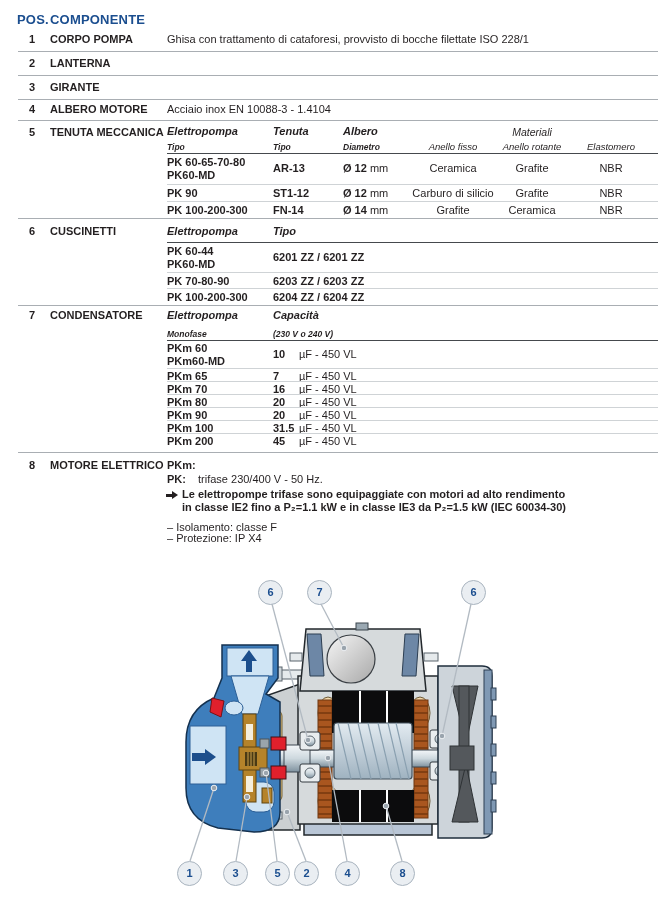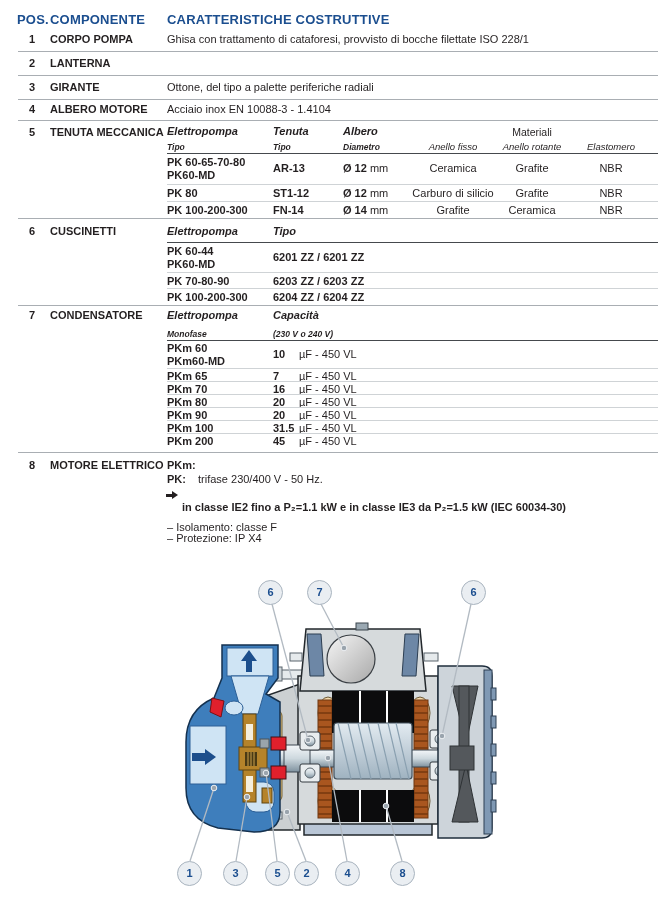--- a/index.html
+++ b/index.html
@@ -5,21 +5,21 @@
   html,body{margin:0;padding:0;background:#ffffff;}
   .page{position:relative;width:670px;height:900px;background:#fff;overflow:hidden;
         font-family:"Liberation Sans","DejaVu Sans",sans-serif;color:#231f20;}
   .abs{position:absolute;white-space:nowrap;line-height:13px;font-size:11px;}
   .hd{font-size:13px;font-weight:bold;color:#1b4e8f;letter-spacing:.2px;}
   .num{font-weight:bold;width:19px;text-align:right;left:16px;}
   .cname{font-weight:bold;left:50px;}
   .c1{left:167px;} .c2{left:273px;} .c3{left:343px;}
   .b{font-weight:bold;}
   .bi{font-weight:bold;font-style:italic;}
-  .it{}
+  .it{font-style:italic;}
   .sh{font-size:8.5px;line-height:10px;}
   .ish{font-size:9.5px;line-height:11px;font-style:italic;}
   .ctr4{left:407px;width:92px;text-align:center;}
   .ctr5{left:487px;width:90px;text-align:center;}
   .ctr6{left:570px;width:82px;text-align:center;}
   .hline{position:absolute;left:18px;width:640px;border-top:1px solid #a9aeb3;height:0;}
   .tline{position:absolute;left:167px;width:491px;border-top:1px solid #cfd3d6;height:0;}
   .dline{position:absolute;left:167px;width:491px;border-top:1.5px solid #45494d;height:0;}
   .callout{position:absolute;width:25px;height:25px;border-radius:50%;
            background:#eaeef2;border:1px solid #a9b4bf;box-sizing:border-box;
@@ -30,34 +30,32 @@
   .note-arrow .tri{position:absolute;left:6px;top:1.5px;width:0;height:0;
                    border-left:6px solid #231f20;border-top:4.5px solid transparent;border-bottom:4.5px solid transparent;}
 </style>
 </head>
 <body>
 
 <div class="page">
 
   <span class="abs hd" style="left:17px;top:13px">POS.</span>
   <span class="abs hd" style="left:50px;top:13px">COMPONENTE</span>
-  <span class="abs hd" style="left:167px;top:13px">CARATTERISTICHE COSTRUTTIVE</span>
 
   <span class="abs num" style="top:33px">1</span>
   <span class="abs cname" style="top:33px">CORPO POMPA</span>
   <span class="abs c1" style="top:33px">Ghisa con trattamento di cataforesi, provvisto di bocche filettate ISO 228/1</span>
   <div class="hline" style="top:51px"></div>
 
   <span class="abs num" style="top:57px">2</span>
   <span class="abs cname" style="top:57px">LANTERNA</span>
   <div class="hline" style="top:75px"></div>
 
   <span class="abs num" style="top:81px">3</span>
   <span class="abs cname" style="top:81px">GIRANTE</span>
-  <span class="abs c1" style="top:81px">Ottone, del tipo a palette periferiche radiali</span>
   <div class="hline" style="top:99px"></div>
 
   <span class="abs num" style="top:103px">4</span>
   <span class="abs cname" style="top:103px">ALBERO MOTORE</span>
   <span class="abs c1" style="top:103px">Acciaio inox EN 10088-3 - 1.4104</span>
   <div class="hline" style="top:120px"></div>
 
   <span class="abs num" style="top:126px">5</span>
   <span class="abs cname" style="top:126px">TENUTA MECCANICA</span>
   <span class="abs c1 bi" style="top:125px">Elettropompa</span>
@@ -74,21 +72,21 @@
 
   <span class="abs c1 b" style="top:156px">PK 60-65-70-80</span>
   <span class="abs c1 b" style="top:169px">PK60-MD</span>
   <span class="abs c2 b" style="top:162px">AR-13</span>
   <span class="abs c3" style="top:162px"><b>Ø 12</b> <span>mm</span></span>
   <span class="abs ctr4" style="top:162px">Ceramica</span>
   <span class="abs ctr5" style="top:162px">Grafite</span>
   <span class="abs ctr6" style="top:162px">NBR</span>
   <div class="tline" style="top:184px"></div>
 
-  <span class="abs c1 b" style="top:187px">PK 80</span>
+  <span class="abs c1 b" style="top:187px">PK 90</span>
   <span class="abs c2 b" style="top:187px">ST1-12</span>
   <span class="abs c3" style="top:187px"><b>Ø 12</b> <span>mm</span></span>
   <span class="abs ctr4" style="top:187px">Carburo di silicio</span>
   <span class="abs ctr5" style="top:187px">Grafite</span>
   <span class="abs ctr6" style="top:187px">NBR</span>
   <div class="tline" style="top:201px"></div>
 
   <span class="abs c1 b" style="top:204px">PK 100-200-300</span>
   <span class="abs c2 b" style="top:204px">FN-14</span>
   <span class="abs c3" style="top:204px"><b>Ø 14</b> <span>mm</span></span>
@@ -163,20 +161,21 @@
   <span class="abs num" style="top:459px">8</span>
   <span class="abs cname" style="top:459px">MOTORE ELETTRICO</span>
   <span class="abs c1 b" style="top:459px">PKm:</span>
   <span class="abs c1 b" style="top:473px">PK:</span>
   <span class="abs" style="left:198px;top:473px">trifase 230/400 V - 50 Hz.</span>
 
   <span class="note-arrow" style="top:489px">
       <span class="dash"></span>
       <span class="tri"></span>
     </span>
+  <span class="abs b" style="left:182px;top:488px">Le elettropompe trifase sono equipaggiate con motori ad alto rendimento</span>
   <span class="abs b" style="left:182px;top:501px">in classe IE2 fino a P₂=1.1 kW e in classe IE3 da P₂=1.5 kW (IEC 60034-30)</span>
   <span class="abs" style="left:167px;top:521px">– Isolamento:  classe F</span>
   <span class="abs" style="left:167px;top:532px">– Protezione:  IP X4</span>
 
   <svg class="diagram" viewBox="110 565 450 330" xmlns="http://www.w3.org/2000/svg">
     <defs>
       <linearGradient id="steel" x1="0" y1="0" x2="0" y2="1">
         <stop offset="0" stop-color="#f4f7f9"></stop>
           <stop offset=".5" stop-color="#cdd8de"></stop>
           <stop offset="1" stop-color="#7e919e"></stop>

